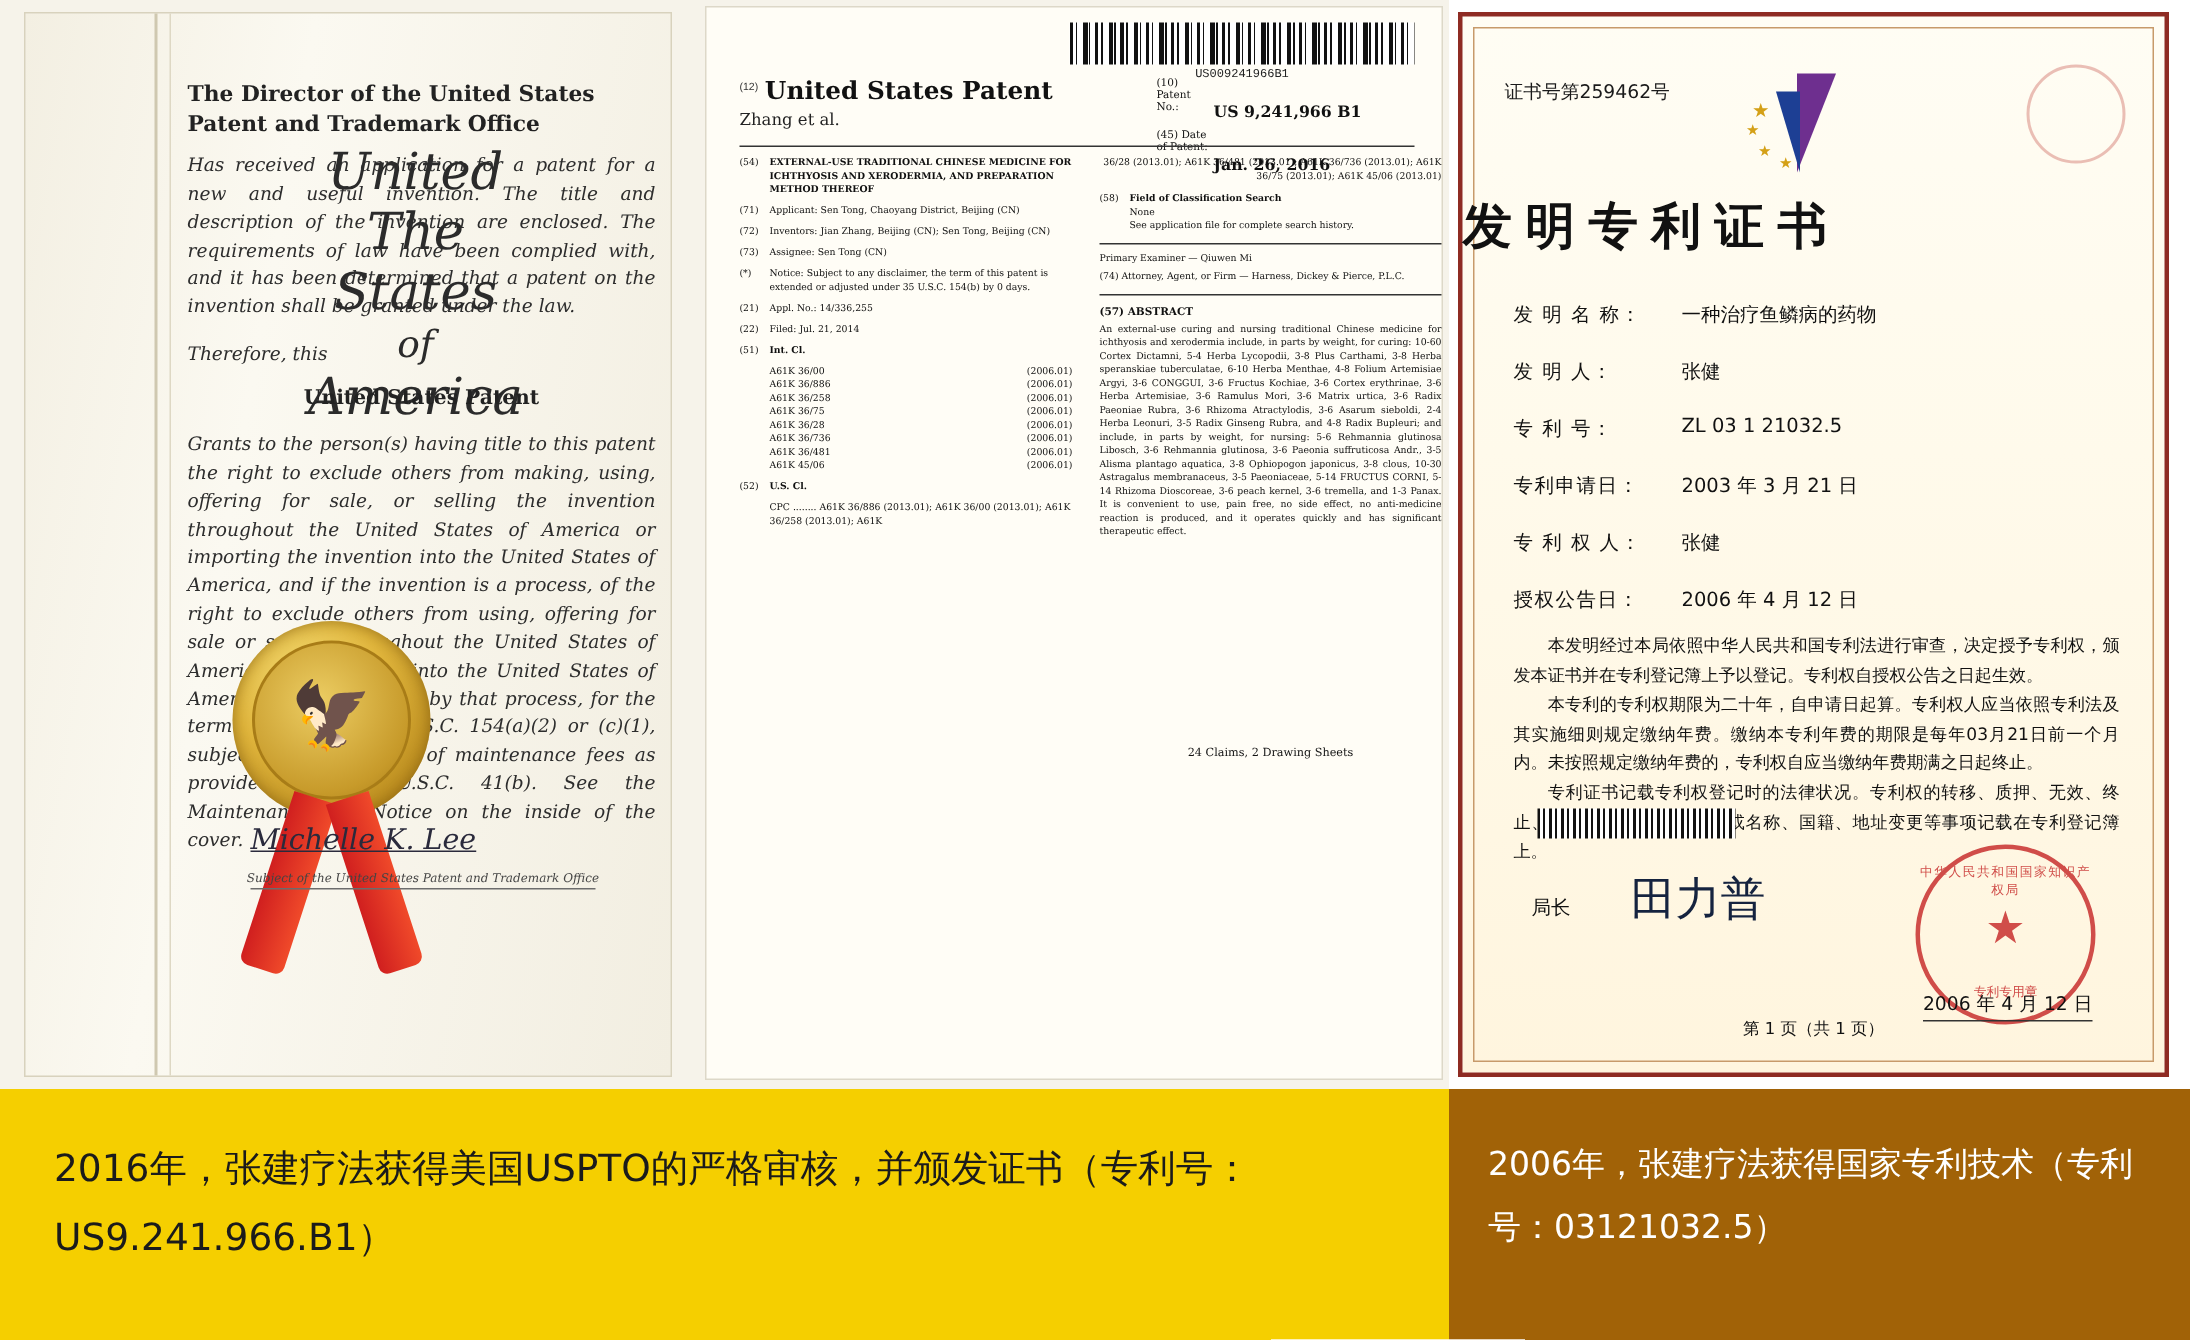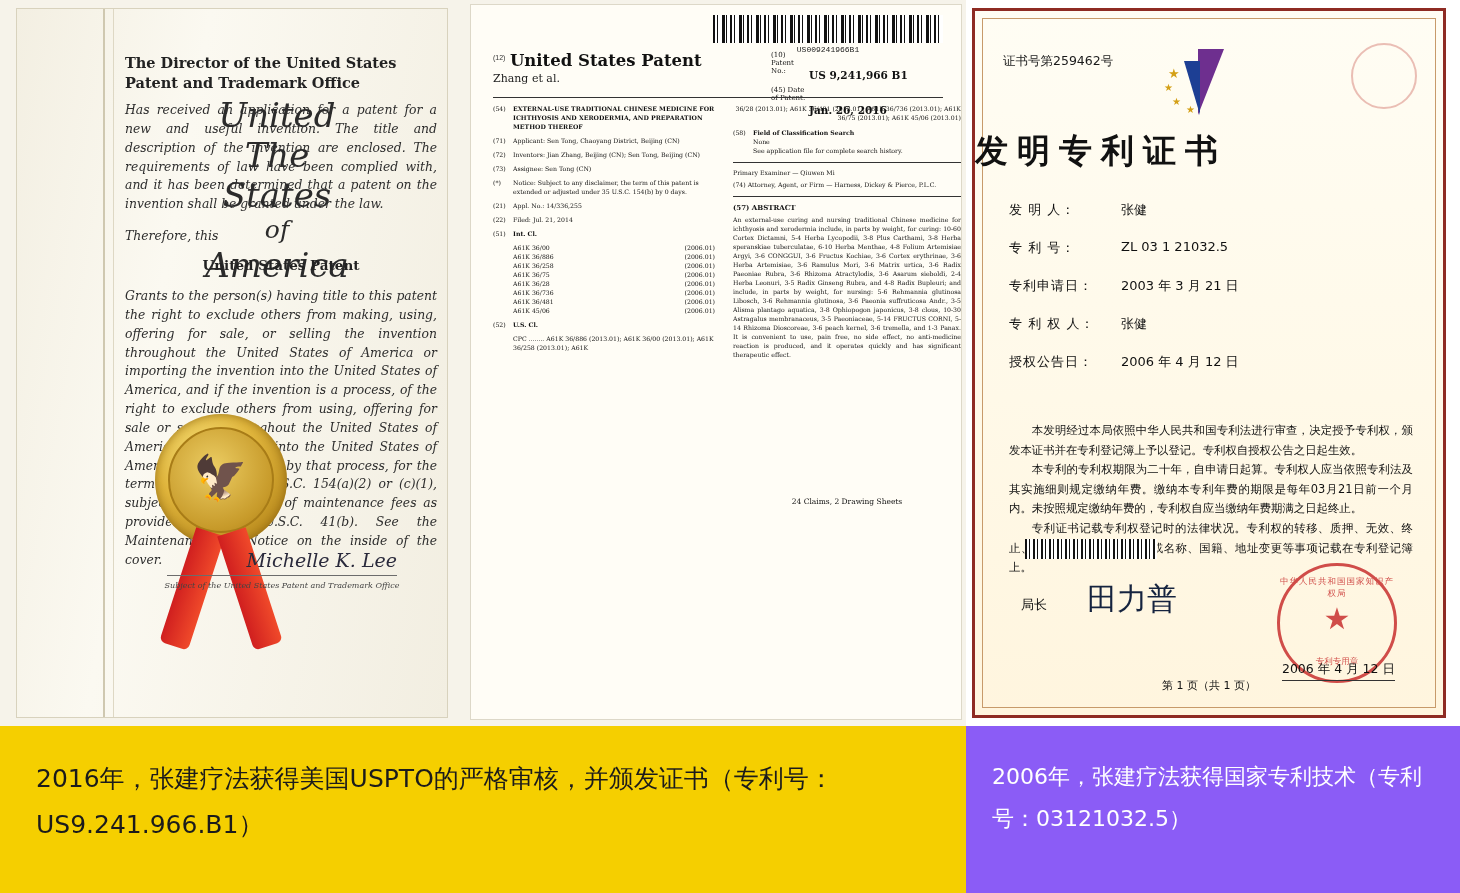--- a/index.html
+++ b/index.html
@@ -138,23 +138,24 @@
     color: #222;
   }
   .sig {
     position: absolute;
     left: 150px; top: 540px;
     width: 230px;
     font-family: "DejaVu Serif", serif;
     font-style: italic;
     font-size: 19px;
     color: #2a2a3c;
-    text-align: right;
+    text-align: left;
     border-bottom: 1px solid #6c6c6c;
-    padding-bottom: 4px;
+    padding-bottom: 21px;
+    text-decoration: underline;
   }
   .sig-cap {
     position: absolute;
     left: 130px; top: 572px;
     width: 270px;
     text-align: center;
     font-family: "DejaVu Serif", serif;
     font-style: italic;
     font-size: 8px;
     color: #444;
@@ -402,21 +403,21 @@
     height: 167px;
     display: flex;
   }
   .cap-yellow {
     width: 966px;
     background: #f5cf00;
     padding: 30px 36px 0 36px;
   }
   .cap-orange {
     width: 494px;
-    background: #8b5cf6;
+    background: #a16207;
     padding: 30px 26px 0 26px;
   }
   .cap-yellow .txt {
     font-family: "DejaVu Sans", sans-serif;
     font-size: 25px;
     line-height: 1.85;
     color: #1b1b1b;
   }
   .cap-orange .txt {
     font-family: "DejaVu Sans", sans-serif;
@@ -596,20 +597,24 @@
           <div class="star" style="left:8px;top:48px;font-size:10px;">★</div>
           <div class="star" style="left:22px;top:56px;font-size:10px;">★</div>
         </div>
 
         <div class="cn-stamp-tr"></div>
 
         <div class="cn-title">发明专利证书</div>
 
         <div class="cn-fields">
           <div class="row">
+            <span class="lbl">发 明 名 称：</span>
+            <span class="val">一种治疗鱼鳞病的药物</span>
+          </div>
+          <div class="row">
             <span class="lbl">发 明 人：</span>
             <span class="val">张健</span>
           </div>
           <div class="row">
             <span class="lbl">专 利 号：</span>
             <span class="val">ZL 03 1 21032.5</span>
           </div>
           <div class="row">
             <span class="lbl">专利申请日：</span>
             <span class="val">2003 年 3 月 21 日</span>

